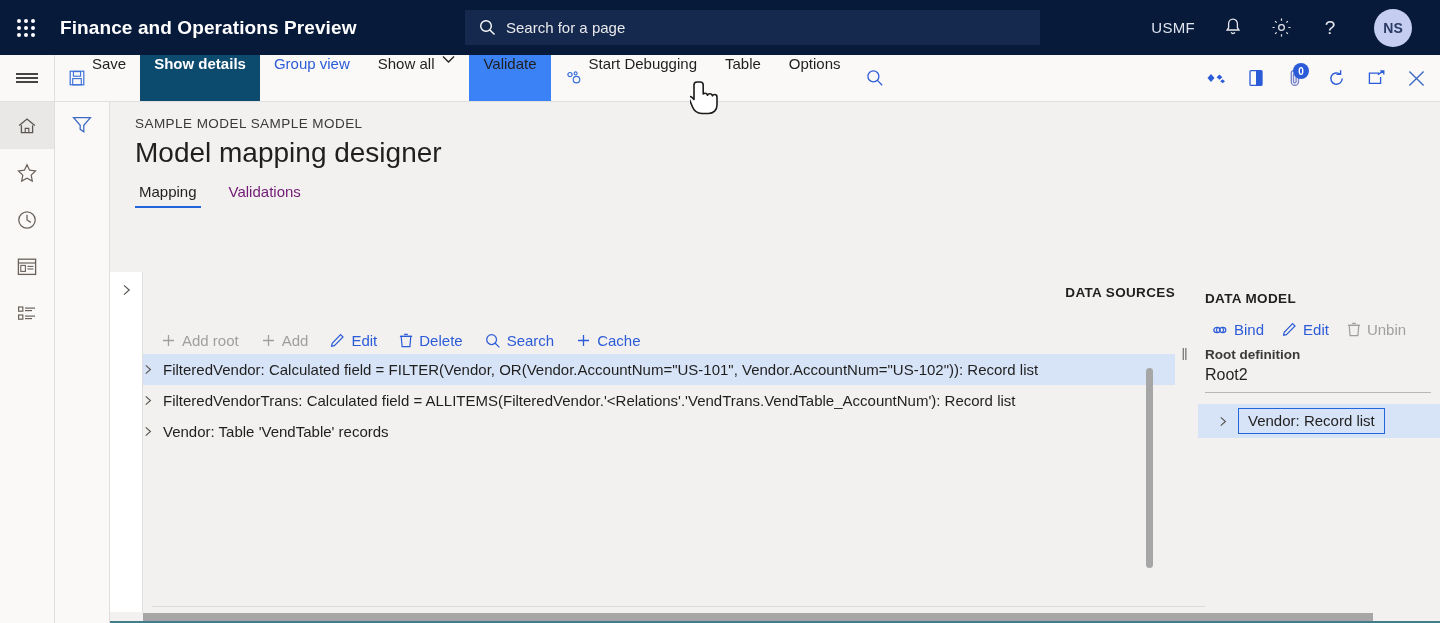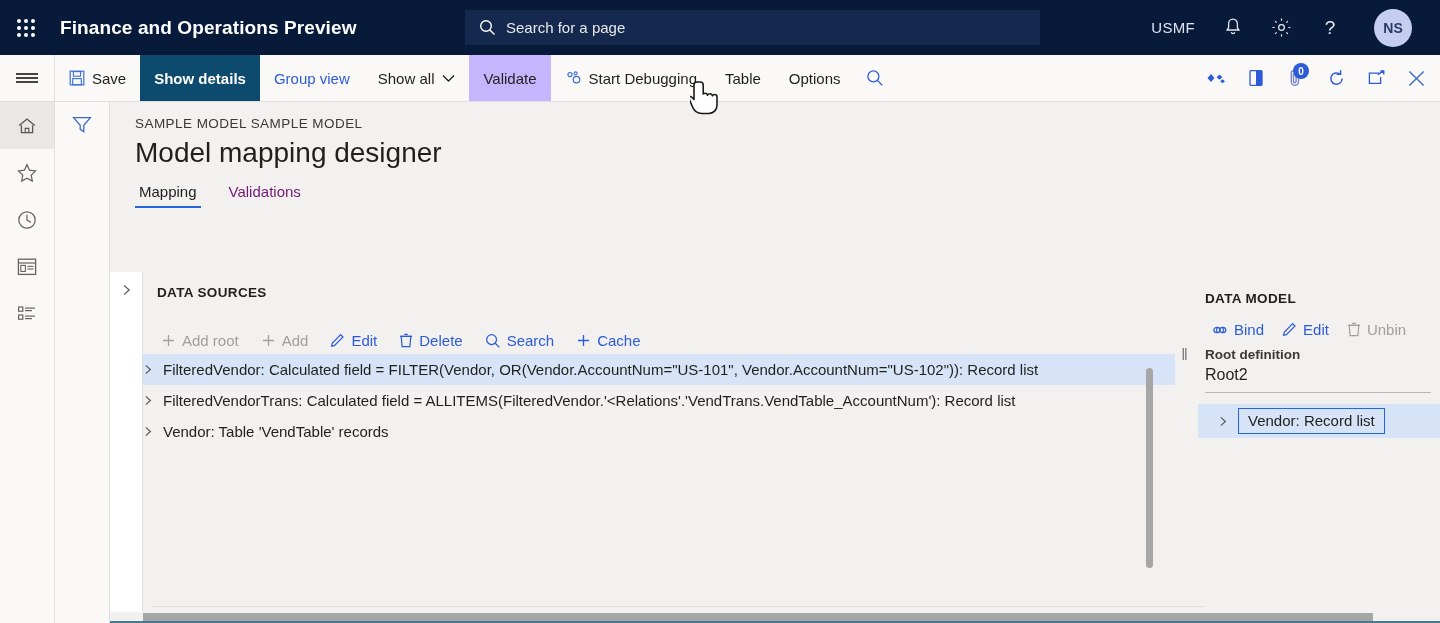--- a/index.html
+++ b/index.html
@@ -42,26 +42,26 @@
   #cmdbar{
     height:47px; background:#faf9f8; display:flex; align-items:stretch;
     border-bottom:1px solid #e1dfdd; position:relative;
   }
   #hamburger{
     width:55px; display:flex;align-items:center;justify-content:center;
     border-right:1px solid #e1dfdd; cursor:pointer; background:#faf9f8;
   }
   #hamburger .bar{ width:22px;height:1.6px;background:#444; margin:2.6px 0; display:block;}
   .cmd{
-    display:flex;align-items:center; padding:0 14px; font-size:15px;
+    display:flex;padding:0 14px; font-size:15px;
     color:#2b5bd7; cursor:pointer; white-space:nowrap;
   }
   .cmd.dark{ color:#201f1e; }
   .cmd.active{ background:#0c4a6e; color:#fff; font-weight:700;}
-  .cmd.hover{ background:#c4b5fd; color:#201f1e;}
+  .cmd.hover{ background:#3b82f6; color:#201f1e;}
   .cmd .ci{ margin-right:7px; display:flex; align-items:center;}
   #cmd-left{ display:flex; align-items:stretch; }
   #cmd-right{ position:absolute; right:4px; top:0; height:46px; display:flex; align-items:center;}
   .iconbtn{ width:40px;height:46px;display:flex;align-items:center;justify-content:center;cursor:pointer;position:relative;}
   .badge{
     position:absolute; top:8px; right:7px; width:16px;height:16px;border-radius:50%;
     background:#2b5bd7;color:#fff;font-size:10px;display:flex;align-items:center;justify-content:center;
     font-weight:600;
   }
 
@@ -81,21 +81,21 @@
 
   #breadcrumb{ font-size:13.5px; color:#3b3a39; letter-spacing:.45px; margin:14px 0 0 25px;}
   #pagetitle{ font-size:28px; color:#201f1e; margin:6px 0 0 25px; font-weight:400;}
   #tabs{ display:flex; margin:14px 0 0 25px; }
   .tab{ font-size:15px; color:#701a75; padding:0 4px 8px 4px; margin-right:24px; cursor:pointer; position:relative;}
   .tab.sel{ color:#201f1e; font-weight:400;}
   .tab.sel:after{ content:""; position:absolute; left:0; right:0; bottom:0; height:2px; background:#2266dd;}
 
   
   #panes{ position:absolute; left:0; right:0; top:170px; bottom:0; display:flex; }
-  #leftpane{ width:1065px; display:flex; position:relative; }
+  #leftpane{ width:1065px; display:flex; position:relative;text-align:right; }
   #expcol{ width:33px; background:#fff; border-right:1px solid #e1dfdd; padding-top:10px; text-align:center;}
   #dsbox{ flex:1; background:#f2f1f0; position:relative; }
   #ds-title{ font-size:13.5px; font-weight:bold; color:#201f1e; margin:13px 0 0 14px; letter-spacing:.35px;}
   #ds-toolbar{ display:flex; align-items:center; margin:32px 0 0 18px; }
   .dsbtn{ display:flex;align-items:center;font-size:15px;color:#2b5bd7;margin-right:22px;cursor:pointer;white-space:nowrap;}
   .dsbtn.disabled{ color:#a19f9d; cursor:default;}
   .dsbtn .di{ margin-right:6px; display:flex;align-items:center;}
 
   #tree{ position:absolute; left:0; right:0; top:82px; bottom:0; }
   .trow{ height:31px; display:flex; align-items:center; padding-left:20px; font-size:15px; color:#201f1e; cursor:pointer;}

